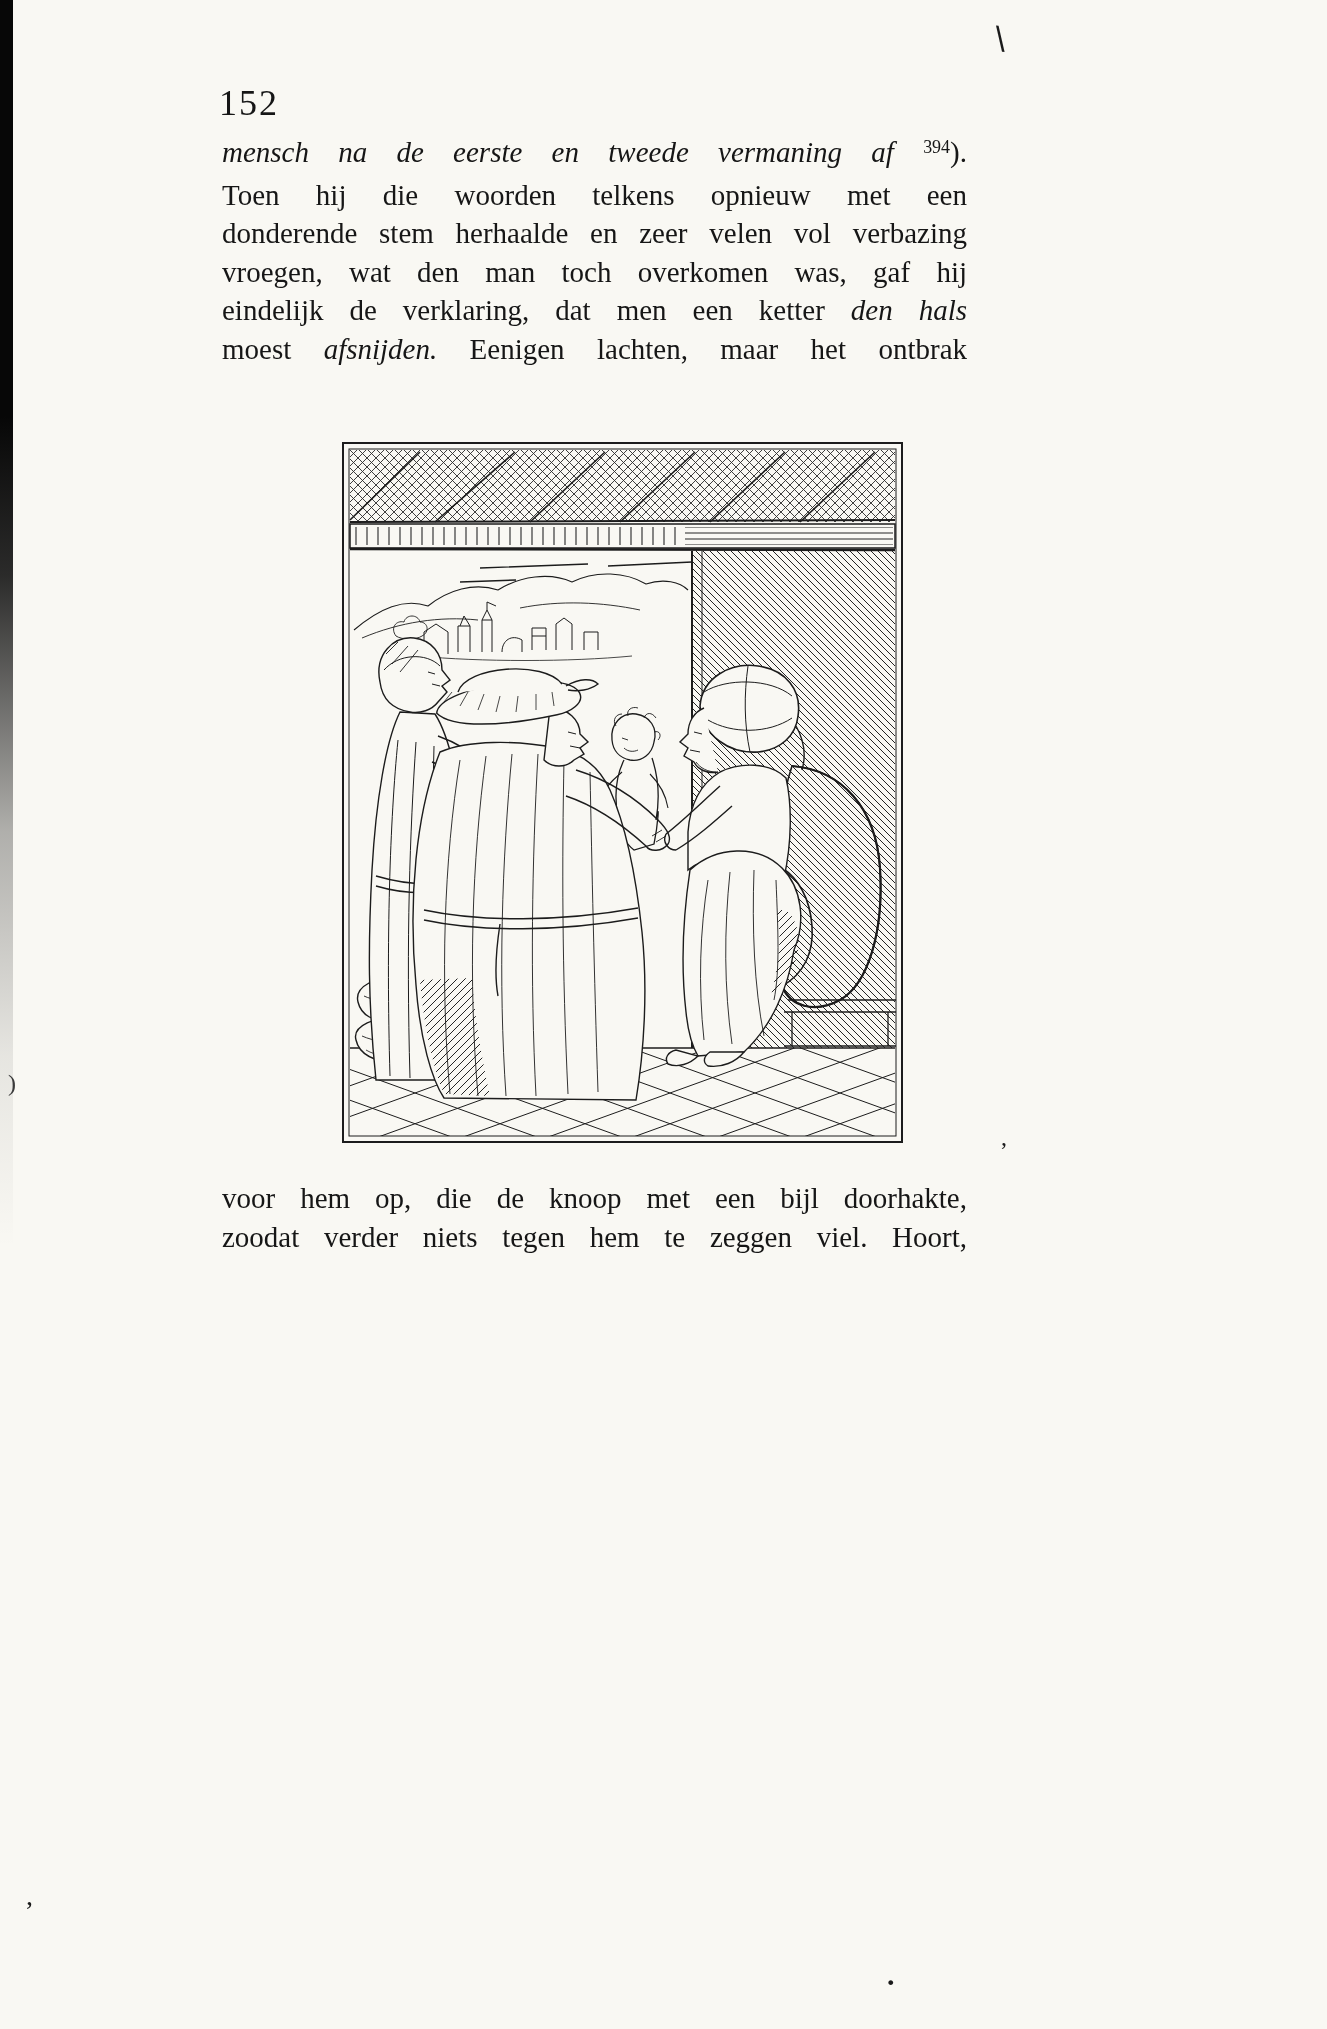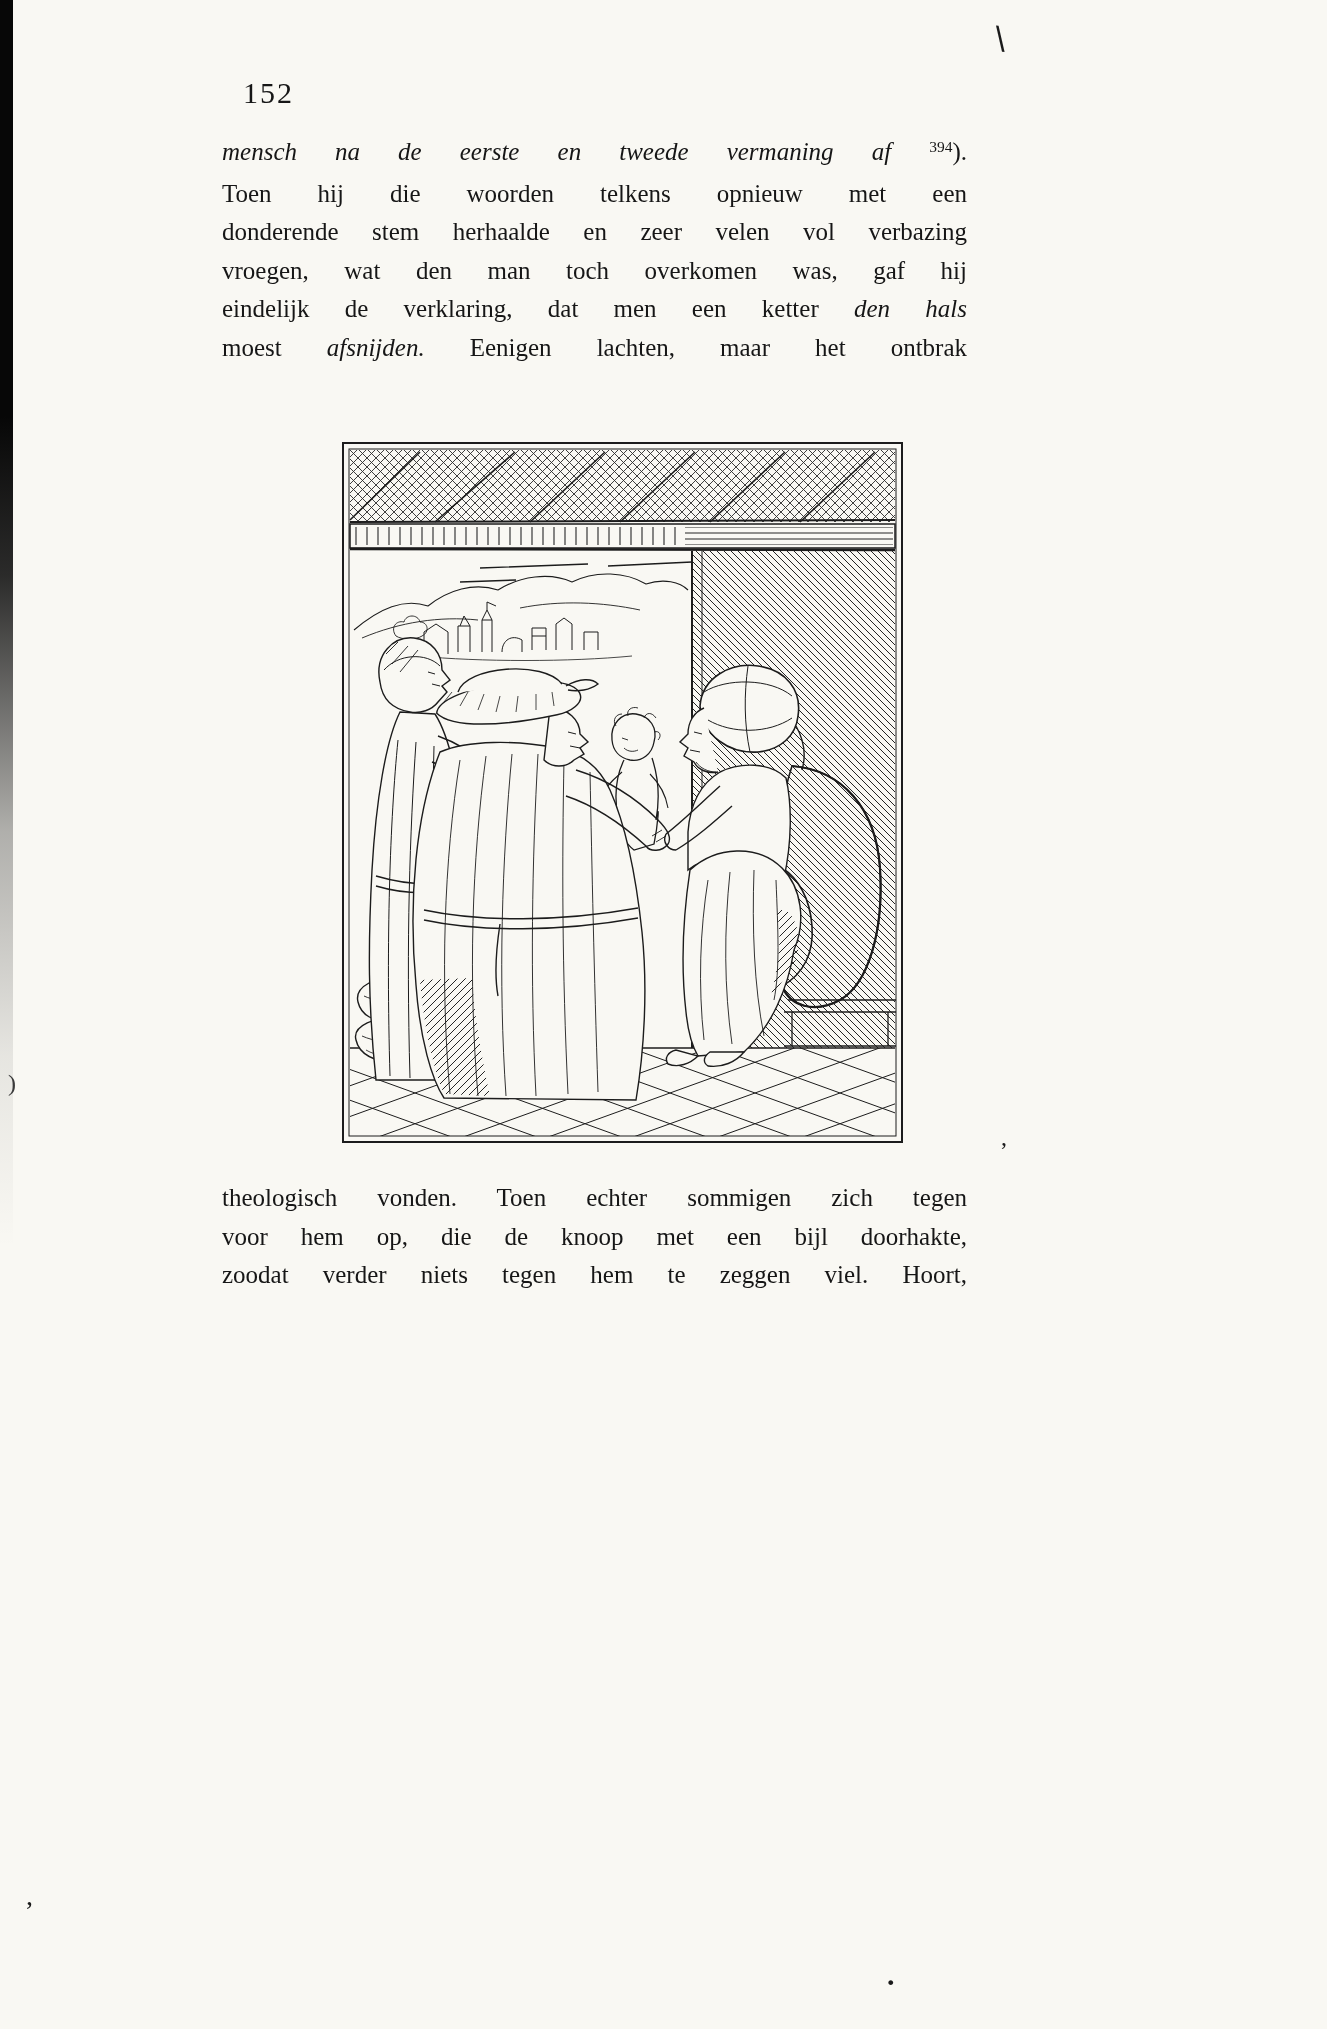--- a/index.html
+++ b/index.html
@@ -8,22 +8,22 @@
     position:relative;width:1327px;height:2029px;
     background:#f9f8f3;color:#161616;overflow:hidden;
     font-family:"Liberation Serif","DejaVu Serif",serif;
   }
   .scan-bar{
     position:absolute;left:0;top:0;width:13px;height:1600px;
     background:linear-gradient(to bottom,
       #070707 0%,#070707 26%,rgba(7,7,7,.85) 36%,
       rgba(7,7,7,.3) 52%,rgba(7,7,7,.08) 66%,rgba(7,7,7,0) 78%);
   }
-  .pagenum{position:absolute;left:219px;top:76px;font-size:30px;letter-spacing:2px;margin-left:24px;}
-  .para{position:absolute;left:222px;width:745px;font-size:25px;}
+  .pagenum{position:absolute;left:219px;top:82px;font-size:36px;letter-spacing:2px;}
+  .para{position:absolute;left:222px;width:745px;font-size:29px;}
   #para1{top:133px;}
   #para2{top:1179px;}
   .line{
     line-height:38.6px;
     text-align:justify;text-align-last:justify;
   }
   .it{font-style:italic;}
   .sup{font-size:0.62em;position:relative;top:-0.5em;font-style:normal;}
   .woodcut{position:absolute;left:340px;top:440px;margin:0;width:565px;height:705px;}
   .woodcut svg{display:block;}
@@ -173,21 +173,20 @@
         <path d="M228,292 L236,294 M230,306 L240,308" stroke-width="1"></path>
         <path d="M96,268 C100,240 230,232 240,258 C244,268 230,276 216,278 C160,286 110,284 96,268 Z" fill="#f9f8f3" transform="rotate(-4 170 260)"></path>
         <path d="M118,252 C126,226 204,220 222,244" fill="#f9f8f3"></path>
         <path d="M104,262 L112,252 M120,266 L128,252 M138,270 L144,254 M156,272 L160,256 M176,272 L178,256 M196,270 L196,254 M214,266 L212,252" stroke-width="0.8"></path>
         <path d="M226,246 C240,238 252,238 258,244 C250,250 238,252 228,250"></path>
       </g>
     </svg>
   </figure>
 
   <div class="para" id="para2">
-      <div class="line"><span>theologisch vonden. Toen echter sommigen zich tegen</span></div>
       <div class="line"><span>voor hem op, die de knoop met een bijl doorhakte,</span></div>
       <div class="line"><span>zoodat verder niets tegen hem te zeggen viel. Hoort,</span></div>
     </div>
 
   <span class="artifact" id="art-tr">\</span>
   <span class="artifact" id="art-lm">)</span>
   <span class="artifact" id="art-bl">,</span>
   <span class="artifact" id="art-bc">.</span>
   <span class="artifact" id="art-rm">,</span>
 

